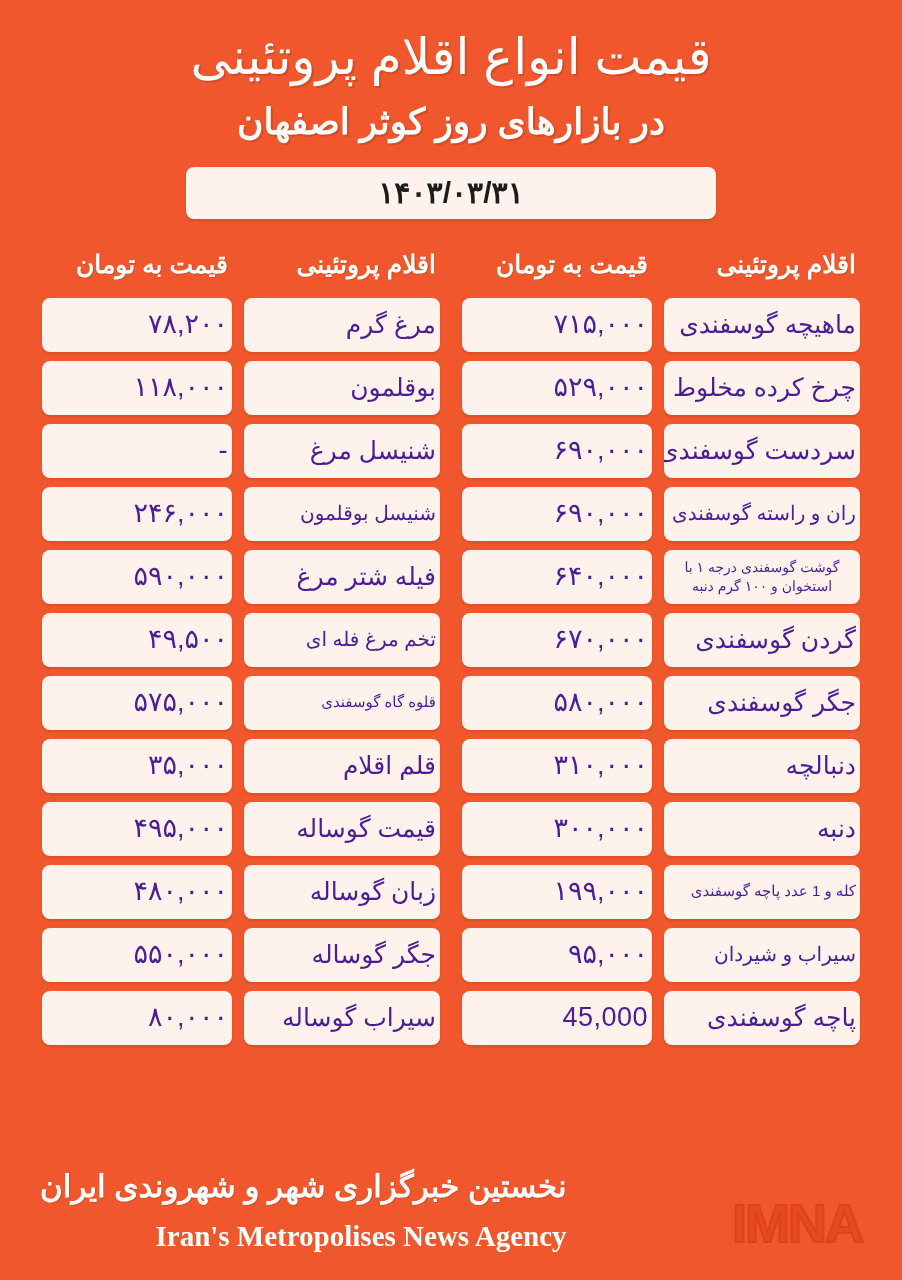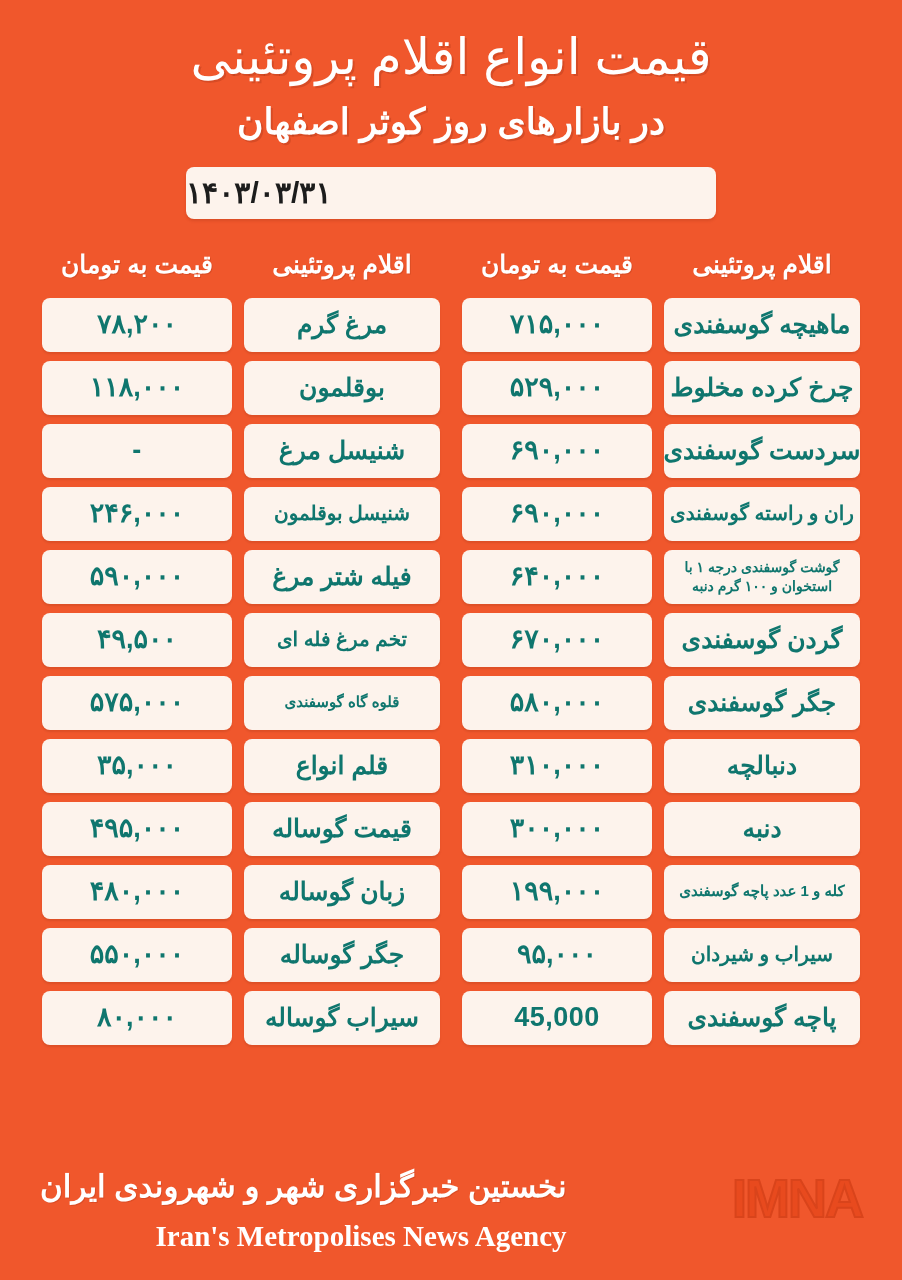--- a/index.html
+++ b/index.html
@@ -45,21 +45,21 @@
     direction: rtl;
   }
   .date-pill {
     margin: 18px auto 0;
     width: 530px;
     height: 52px;
     background: #fdf3ec;
     border-radius: 8px;
     display: flex;
     align-items: center;
-    justify-content: flex-end;
+    justify-content: center;
     box-shadow: 0 2px 3px rgba(120,35,10,0.18);
   }
   .date-pill span {
     color: #1c1c1c;
     font-size: 30px;
     font-weight: bold;
     letter-spacing: 1px;
     direction: ltr;
   }
 
@@ -83,37 +83,36 @@
     display: flex;
     flex-direction: row;
     gap: 12px;
     height: 54px;
   }
   .cell {
     background: #fdf3ec;
     border-radius: 8px;
     display: flex;
     align-items: center;
-    justify-content: center;
     box-shadow: 0 2px 2px rgba(120,35,10,0.16);
     overflow: hidden;
     padding: 0 4px;
   }
   
   .cell.name {
     flex: 0 0 196px;
     width: 196px;
   }
   .cell.price {
     flex: 1 1 auto;
   }
   .cell .txt {
-    color: #0f766e;
+    color: #4c1d95;
     font-size: 25px;
-    font-weight: bold;
+    font-weight: normal;
     white-space: nowrap;
     line-height: 1.15;
     text-align: center;
   }
   .cell .txt.small {
     font-size: 15px;
     white-space: normal;
     line-height: 1.25;
   }
   .cell .txt.xsmall {
@@ -147,21 +146,21 @@
     background: transparent;
   }
 
   
   .footer {
     width: 100%;
     margin-top: auto;
     padding: 10px 40px 26px;
     display: flex;
     flex-direction: row-reverse;
-    align-items: flex-start;
+    align-items: flex-end;
     justify-content: space-between;
   }
   .footer-text {
     display: flex;
     flex-direction: column;
     align-items: flex-start;
     direction: rtl;
     padding-right: 6px;
   }
   .footer-fa {
@@ -273,21 +272,21 @@
       <div class="row">
         <div class="cell name">
             <span class="txt small">قلوه گاه گوسفندی</span>
           </div>
         <div class="cell price">
             <span class="txt price-num">۵۷۵,۰۰۰</span>
           </div>
       </div>
       <div class="row">
         <div class="cell name">
-            <span class="txt">قلم انواع</span>
+            <span class="txt">قلم اقلام</span>
           </div>
         <div class="cell price">
             <span class="txt price-num">۳۵,۰۰۰</span>
           </div>
       </div>
       <div class="row">
         <div class="cell name">
             <span class="txt">قیمت گوساله</span>
           </div>
         <div class="cell price">

